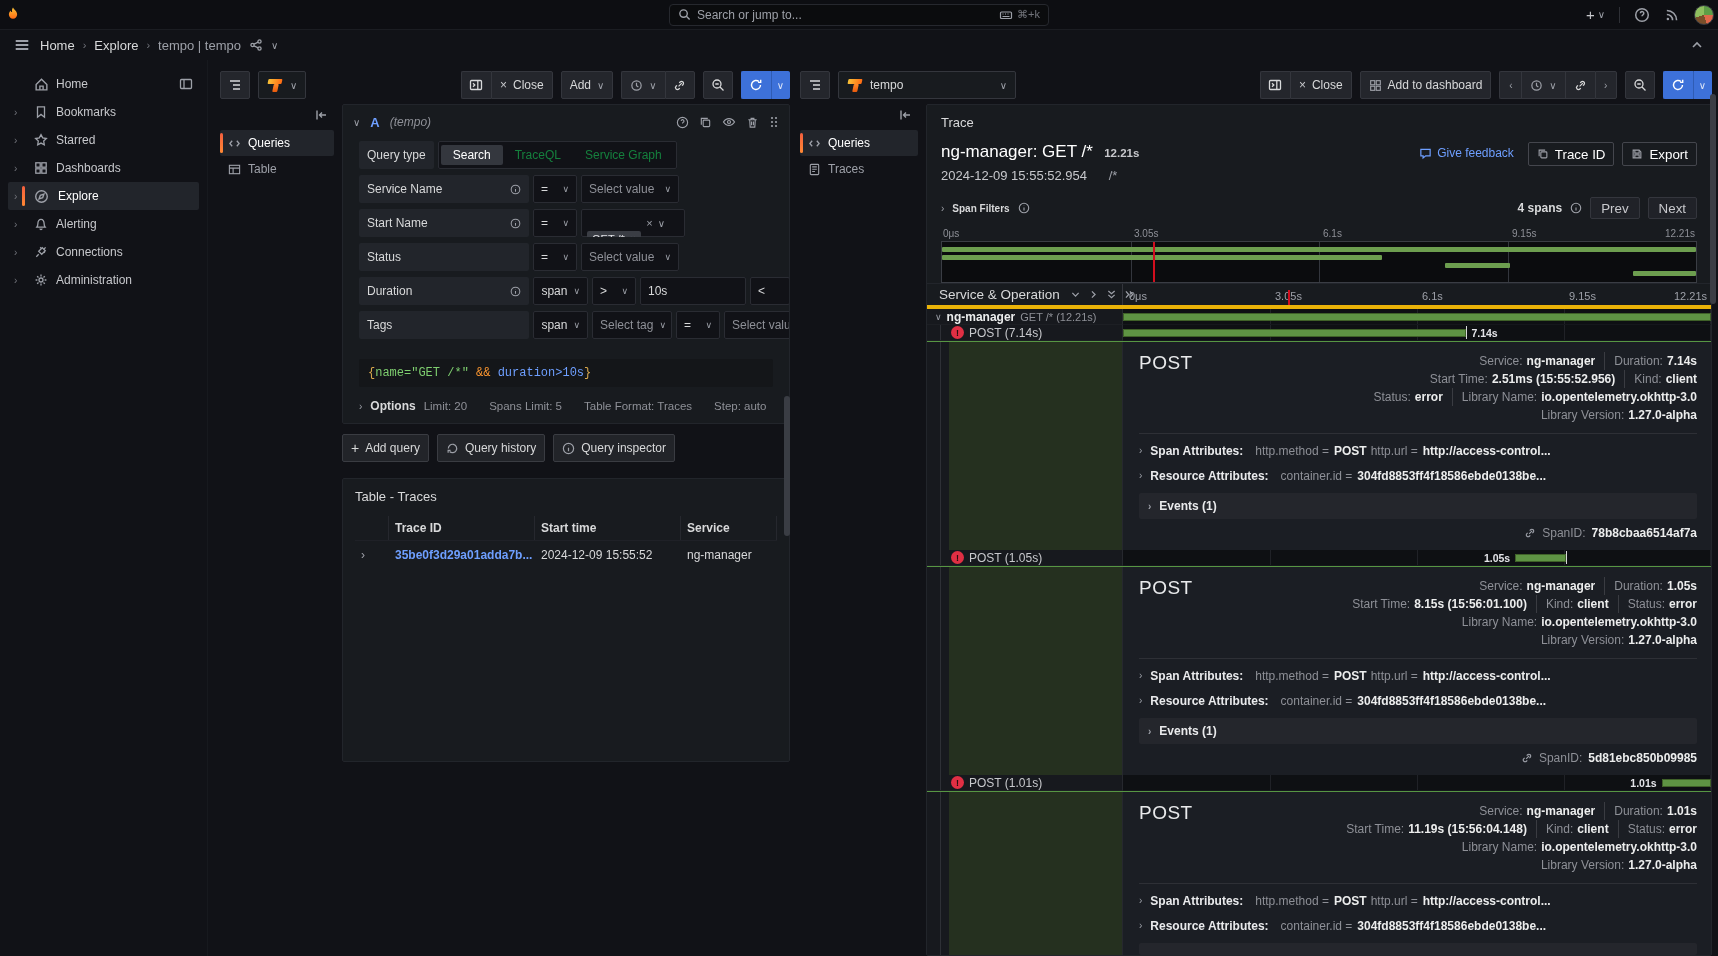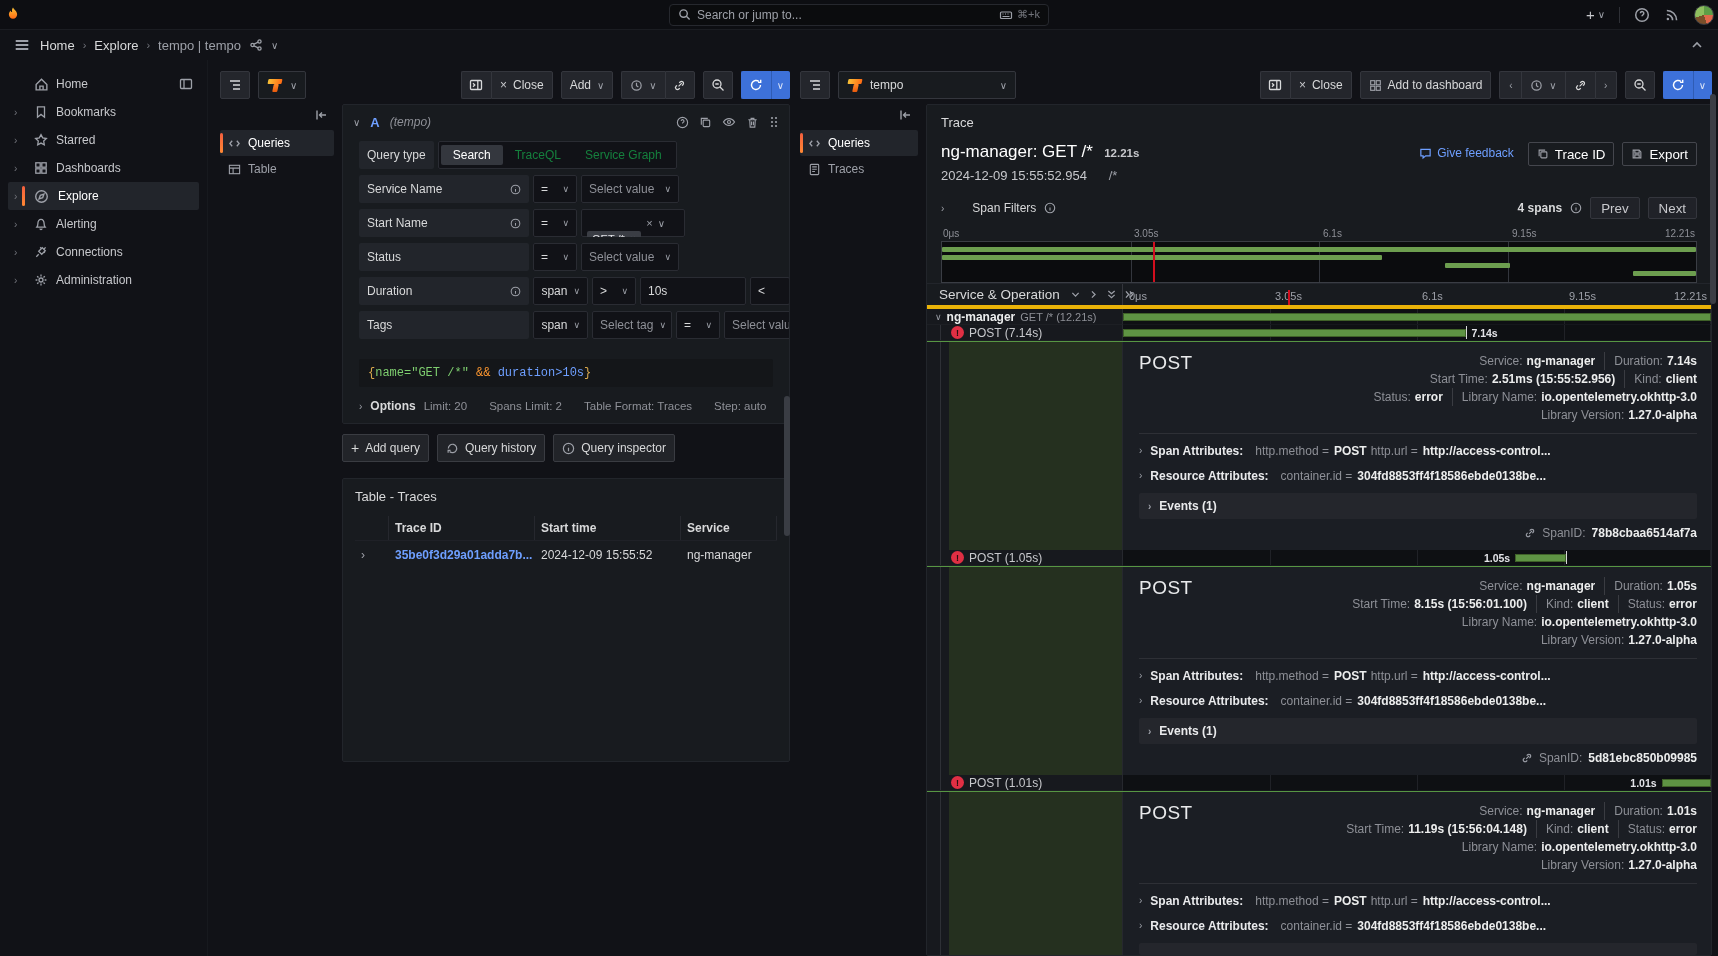--- a/index.html
+++ b/index.html
@@ -126,21 +126,21 @@
   .tp-title { padding:10px 14px 4px 14px; font-size:13px; font-weight:500; }
   .trace-head { display:flex; padding:8px 14px 10px 14px; }
   .th-left h1 { font-size:17px; font-weight:500; color:#fff; display:inline; }
   .th-dur { font-size:11.5px; color:#c7c8cc; font-weight:600; margin-left:8px; }
   .th-sub { margin-top:6px; color:#c7c8cc; font-size:13px; }
   .th-sub .url { color:#9da0a8; margin-left:18px; }
   .th-right { margin-left:auto; display:flex; align-items:flex-start; gap:8px; }
   .feedback { color:#6e9fff; display:flex; align-items:center; gap:5px; font-size:12px; margin-right:6px; margin-top:4px; }
   .obtn { height:24px; display:inline-flex; align-items:center; gap:6px; padding:0 8px; background:transparent; border:1px solid #44464d; border-radius:2px; color:#fff; font-weight:500; }
   .filters-row { display:flex; align-items:center; padding:4px 14px 8px 14px; gap:8px; }
-  .filters-row .lbl { font-size:12px; font-weight:400;margin-left:20px; }
+  .filters-row .lbl { font-size:10px; font-weight:700; }
   .filters-row .chev { color:#9da0a8; font-size:10px; }
   .fr-right { margin-left:auto; display:flex; align-items:center; gap:8px; }
   .fr-right .matches { font-weight:700; }
   .sbtn { height:22px; padding:0 10px; display:inline-flex; align-items:center; background:#202228; border:1px solid #34363d; border-radius:2px; color:#c7c8cc; }
 
   .minimap-wrap { margin:0 14px; }
   .mm-labels { position:relative; height:14px; font-size:10px; color:#8e9097; }
   .mm-labels span { position:absolute; top:1px; }
   .minimap { position:relative; height:42px; background:#0b0c0e; border:1px solid #3a3d44; }
   .mm-grid i { position:absolute; top:0; bottom:0; width:1px; background:#33363d; }
@@ -627,21 +627,21 @@
                     </div>
                 </div>
               </div>
 
               <div class="code-preview"><span class="tq-brace">{</span><span class="tq-green">name=</span><span class="tq-green">"GET /*"</span><span class="tq-orange"> &amp;&amp; </span><span class="tq-blue">duration</span><span class="tq-blue">&gt;10s</span><span class="tq-brace">}</span></div>
 
               <div class="options-row">
                 <span class="chev">›</span>
                 <b>Options</b>
                 <span class="opt-item">Limit: 20</span>
-                <span class="opt-item">Spans Limit: 2</span>
+                <span class="opt-item">Spans Limit: 5</span>
                 <span class="opt-item">Table Format: Traces</span>
                 <span class="opt-item">Step: auto</span>
                 <span class="opt-item">Streaming: Disabled</span>
               </div>
             </div>
 
             <div class="q-actions">
               <button class="btn ghost">
                   <span style="font-size:14px;">+</span>
                   <span>Add query</span>

